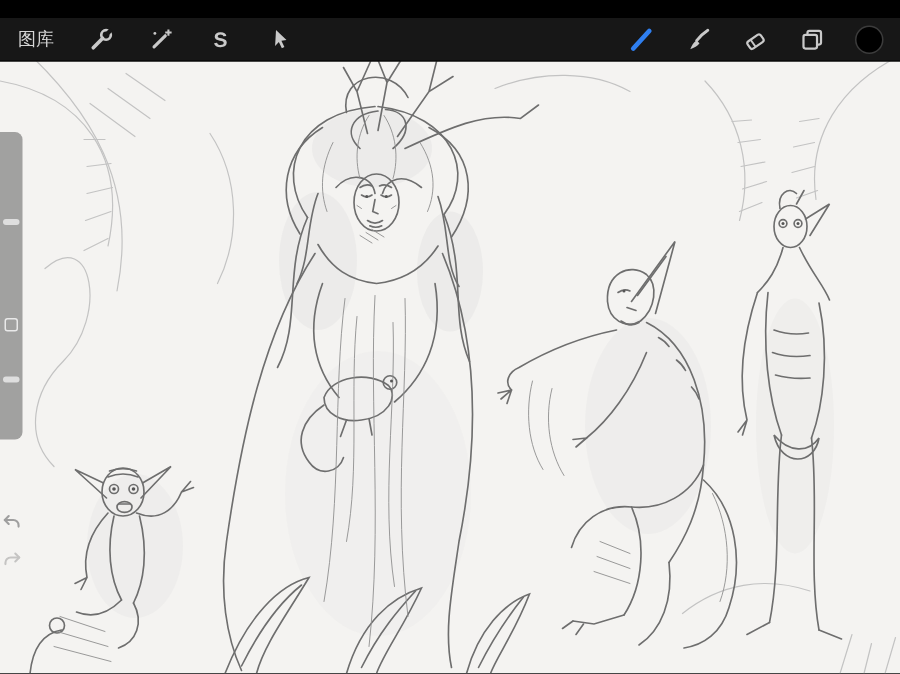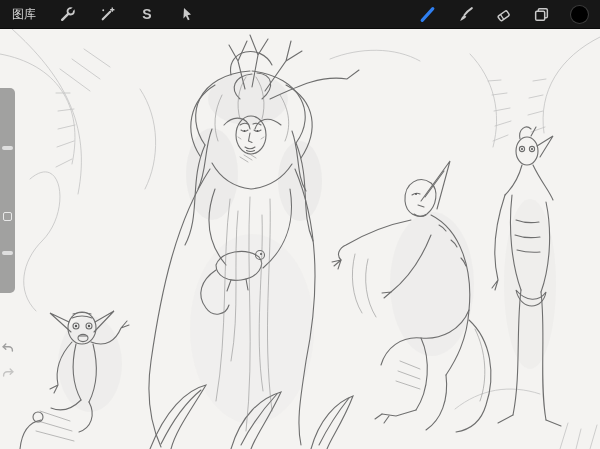--- a/index.html
+++ b/index.html
@@ -1,20 +1,20 @@
 <!DOCTYPE html>
 <html><head>
 <meta charset="utf-8">
 <style>
   html,body{margin:0;padding:0;background:#000;}
   .app{position:relative;width:600px;height:449px;overflow:hidden;background:#000;
        font-family:"Liberation Sans",sans-serif;}
 
   
-  .toolbar{position:absolute;top:0;left:0;right:0;height:29px;background:#171717;
+  .toolbar{position:absolute;top:12px;left:0;right:0;height:29px;background:#171717;
            border-bottom:1px solid #0a0a0a;display:flex;align-items:center;
            justify-content:space-between;padding:0 12px;box-sizing:border-box;z-index:20;}
   .tb-group{display:flex;align-items:center;gap:22px;}
   .tb-right{gap:20px;}
   .gallery-btn{background:none;border:0;padding:0;color:#d6d6d6;font-size:12px;
                font-family:"Liberation Sans",sans-serif;cursor:pointer;}
   .iconbtn{background:none;border:0;padding:0;width:18px;height:18px;display:flex;
            align-items:center;justify-content:center;cursor:pointer;}
   .iconbtn svg{display:block;}
   .sel-letter{color:#c9c9c9;font-size:14px;font-weight:bold;line-height:1;}

